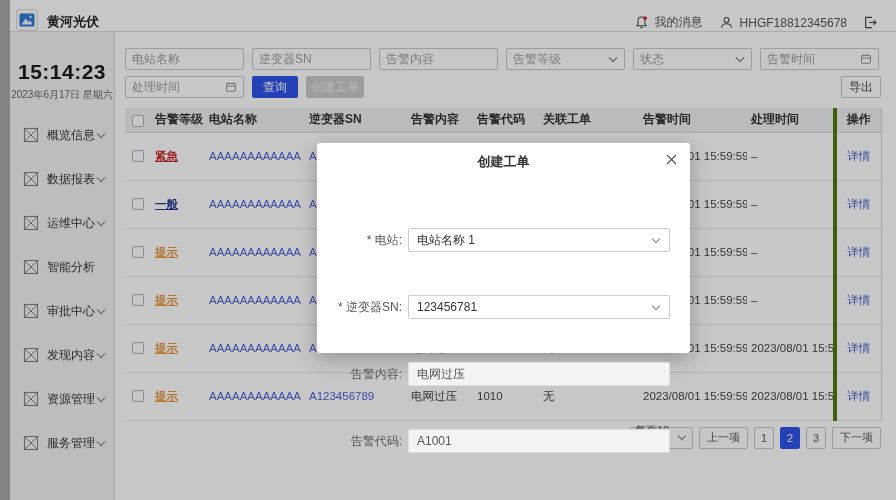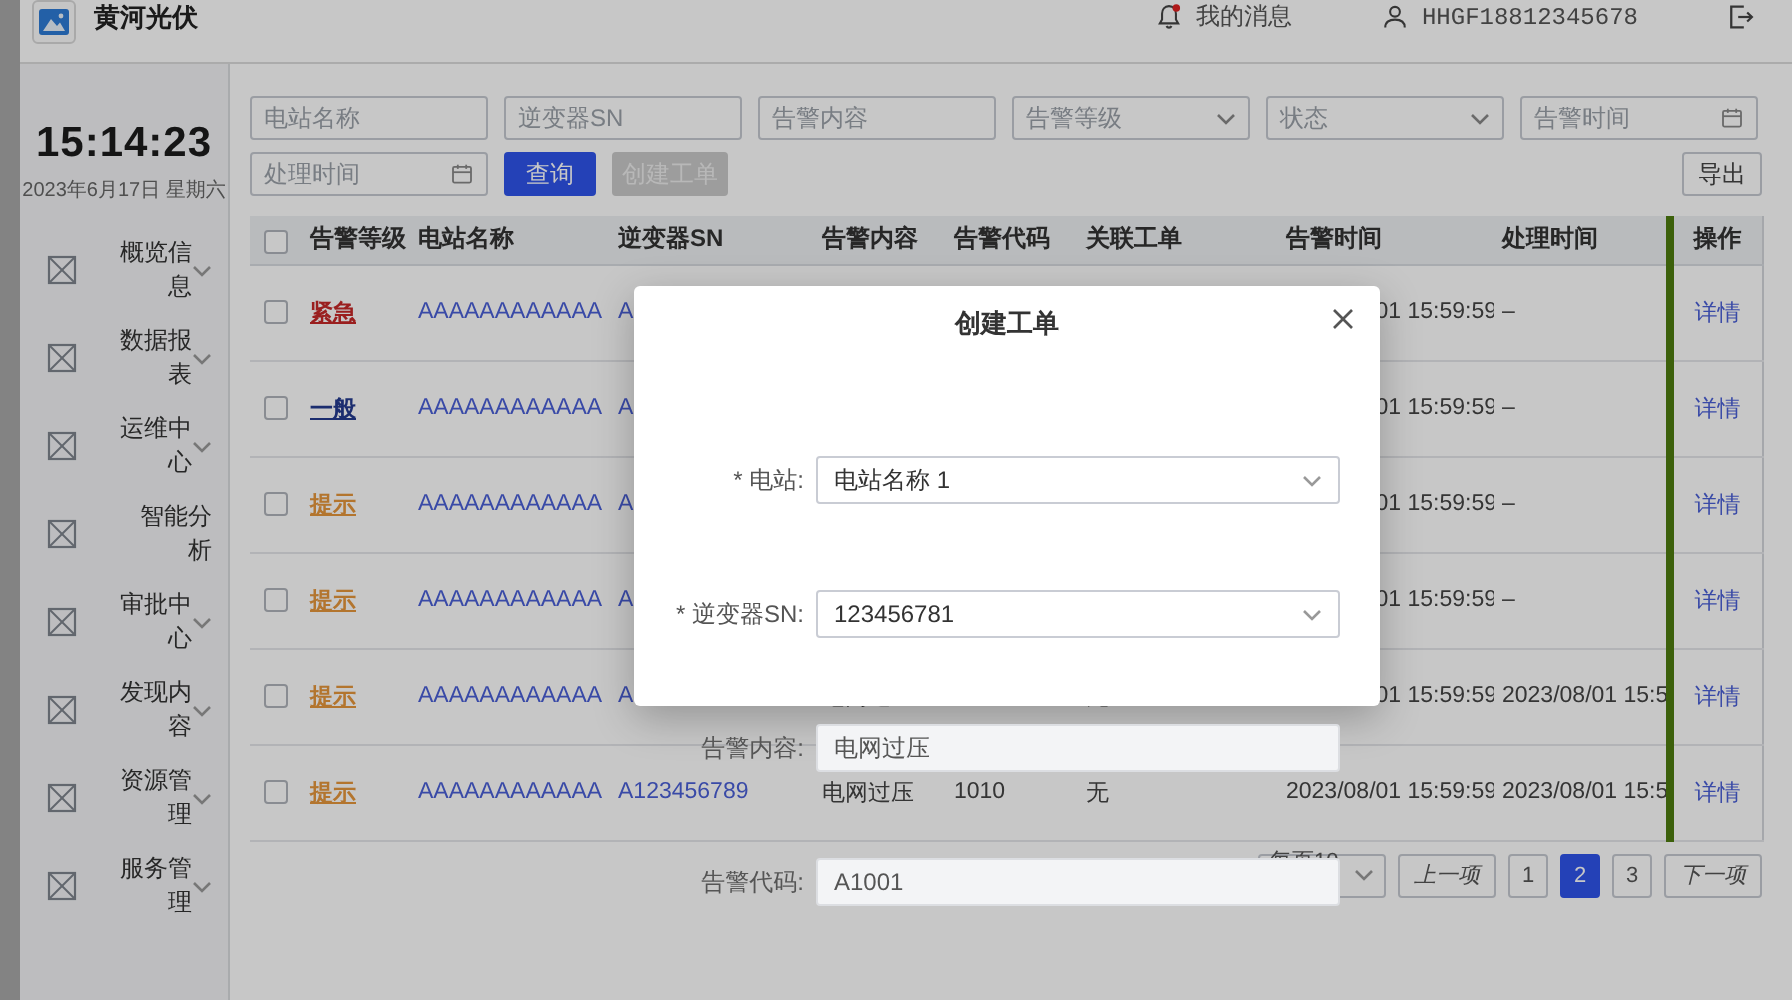--- a/index.html
+++ b/index.html
@@ -5,35 +5,35 @@
   * { margin:0; padding:0; box-sizing:border-box; }
   html,body { width:896px; height:500px; overflow:hidden; }
   body { font-family:"Liberation Sans","DejaVu Sans",sans-serif; font-size:12px; color:#333; background:#fff; }
   .page { position:relative; width:896px; height:500px; overflow:hidden; background:#fff; }
 
   
   .rail { position:absolute; left:0; top:0; width:10px; height:500px; background:#a8a8a8; }
 
   
   .hdr { position:absolute; left:10px; top:0; right:0; height:32px; background:#fff;
-         border-bottom:1px solid #dcdcdc; display:flex; align-items:flex-start; padding:0 18px 0 6px; }
+         border-bottom:1px solid #dcdcdc; display:flex; align-items:flex-end; padding:0 18px 0 6px; }
   .logo-wrap { width:22px; height:22px; border:1px solid #d9d9d9; border-radius:3px; background:#fdfdfd;
                display:flex; align-items:center; justify-content:center; margin-right:9px; }
   .hdr-title { font-size:13px; font-weight:bold; color:#222; }
-  .hdr-right { margin-left:auto; display:flex; align-items:center; gap:44px; color:#555;font-family:Liberation Mono, monospace; }
+  .hdr-right { margin-left:auto; display:flex; align-items:center; gap:16px; color:#555; }
   .hdr-item { display:flex; align-items:center; gap:6px; cursor:pointer; }
   .icon { display:inline-flex; }
 
   
   .sb { position:absolute; left:10px; top:32px; width:105px; bottom:0; background:#f2f3f5; border-right:1px solid #d9dbde; }
   .clock { margin-top:28px; text-align:center; font-size:21px; font-weight:bold; color:#1b1b1b; letter-spacing:.5px; }
   .date { margin-top:4px; text-align:center; font-size:10px; color:#666; }
   .menu { margin-top:11px; }
   .mi { height:44px; display:flex; align-items:center; padding:0 8px 0 13px; cursor:pointer; color:#333; }
-  .mi .lbl { margin-left:20px; font-size:12px;text-align:right; }
+  .mi .lbl { margin-left:8px; font-size:12px; }
   .mi .chev { margin-left:auto; color:#999; }
 
   
   .main { position:absolute; left:115px; top:32px; right:0; bottom:0; background:#fff; padding:16px 15px 0 10px; }
   .frow { display:flex; gap:8px; align-items:center; }
   .frow + .frow { margin-top:6px; }
   .f-input, .f-select, .f-date { width:119px; height:22px; border:1px solid #c6cad1; border-radius:2px;
       background:#fff; font-size:12px; color:#333; padding:0 6px; display:flex; align-items:center; }
   input.f-input { outline:none; }
   input.f-input::placeholder { color:#9aa0a8; }
@@ -58,21 +58,21 @@
   .lv-normal { color:var(--normal); }
   .lv-hint { color:var(--hint); }
   .link { color:var(--link); cursor:pointer; }
   th.op-col, td.op-col { border-left:4px solid #4d7c0f; border-right:1px solid #d4d7dc; text-align:center;margin-top:41px; }
 
   
   .pager { width:756px; margin-top:6px; display:flex; justify-content:flex-end; align-items:center; gap:6px; }
   .pg { height:22px; border:1px solid #c6cad1; border-radius:2px; background:#fff; color:#555;
         display:flex; align-items:center; justify-content:center; font-size:11px; cursor:pointer; }
   .pg-size { width:64px; justify-content:space-between; padding:0 5px; }
-  .pg-nav { padding:0 7px;font-style:italic; }
+  .pg-nav { padding:0 7px; }
   .pg-num { width:20px; }
   .pg-num.active { background:var(--primary); border-color:var(--primary); color:#fff; }
 
   
   .overlay { position:absolute; inset:0; background:rgba(0,0,0,.22); z-index:5; }
   .modal { position:absolute; left:317px; top:143px; width:373px; height:210px; background:#fff;
            border-radius:3px; box-shadow:0 6px 20px rgba(0,0,0,.25); z-index:6; }
   .m-hd { position:relative; height:32px; display:flex; align-items:center; justify-content:center; }
   .m-title { font-size:13px; font-weight:600; color:#333; padding-top:6px; }
   .m-close { position:absolute; right:13px; top:11px; cursor:pointer; color:#555; line-height:0; }

